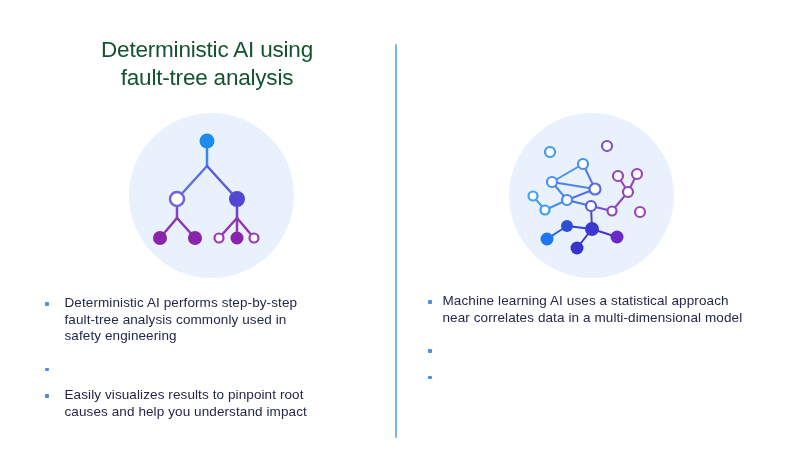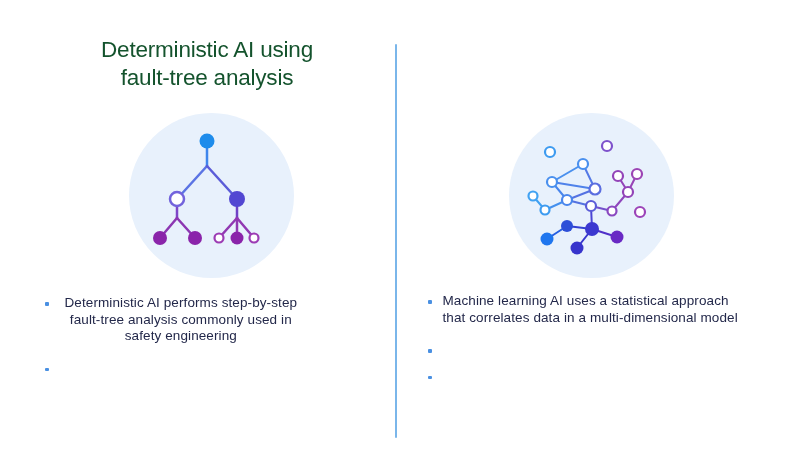--- a/index.html
+++ b/index.html
@@ -23,21 +23,21 @@
     background:#e8f1fc;top:113px;
   }
   .illus-circle.left{left:129px;}
   .illus-circle.right{left:509px;}
   .diagram-svg{position:absolute;}
   .tree-svg{left:125px;top:113px;}
   .net-svg{left:500px;top:105px;}
   .bullets{
     position:absolute;list-style:none;margin:0;padding:0;
   }
-  .bullets.left{left:42px;top:295px;width:340px;text-align:center;}
+  .bullets.left{left:42px;top:295px;width:340px;}
   .bullets.right{left:425px;top:293px;width:350px;}
   .bullets li{
     display:flex;align-items:flex-start;margin-bottom:16px;
   }
   .bullet-marker{
     flex:0 0 auto;width:3.5px;height:3.5px;border-radius:1px;
     background:#4a90e2;margin:7px 10px 0 0;margin-left:3px;
   }
   .bullets.left .bullet-marker{margin-right:16px;}
   .bullets.right .bullet-marker{margin-right:11px;}
@@ -130,27 +130,32 @@
   <ul class="bullets left">
     <li>
       <span class="bullet-marker"></span>
       <span class="bullet-text">Deterministic AI performs step-by-step
 fault-tree analysis commonly used in
 safety engineering</span>
     </li>
     <li>
       <span class="bullet-marker"></span>
     </li>
+    <li>
+      <span class="bullet-marker"></span>
+      <span class="bullet-text">Easily visualizes results to pinpoint root
+causes and help you understand impact</span>
+    </li>
   </ul>
 
   <ul class="bullets right">
     <li>
       <span class="bullet-marker"></span>
       <span class="bullet-text">Machine learning AI uses a statistical approach
-that correlates data in a multi-dimensional model</span>
+near correlates data in a multi-dimensional model</span>
     </li>
     <li>
       <span class="bullet-marker"></span>
     </li>
     <li>
       <span class="bullet-marker"></span>
     </li>
   </ul>
 
 </div>

